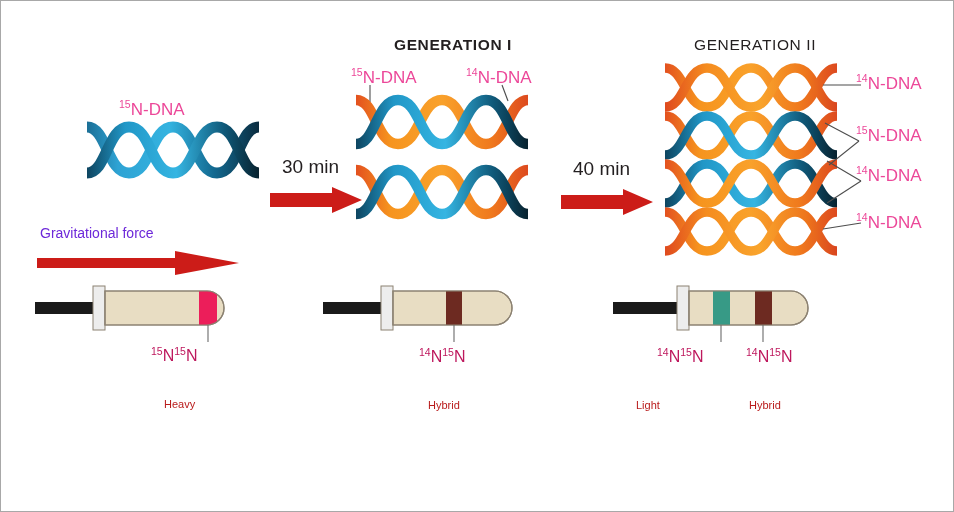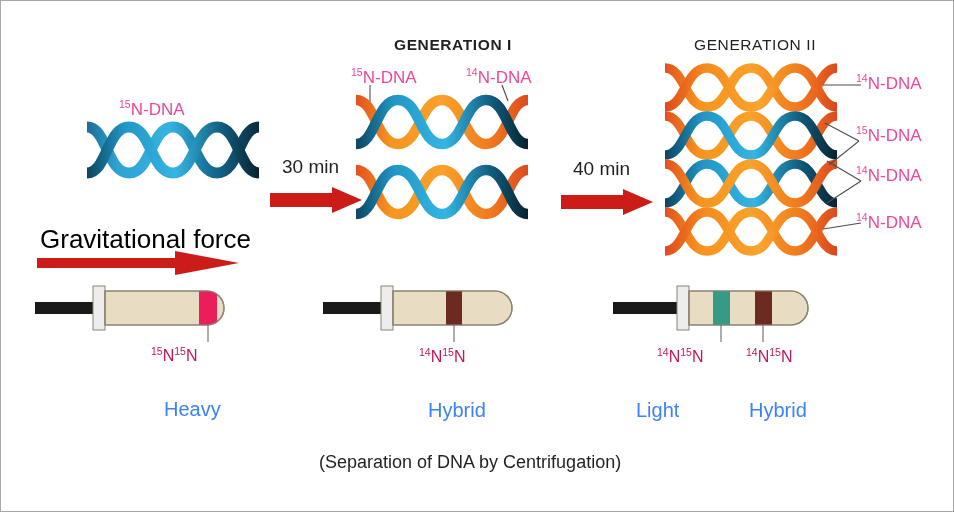--- a/index.html
+++ b/index.html
@@ -16,22 +16,22 @@
   .lbl{
     color:#1a1a1a;
     white-space:nowrap;
     line-height:1;
     font-family:"Liberation Sans", sans-serif;
   }
   .gen-title{font-size:15.5px;letter-spacing:0.6px;color:#231f20;}
   .isotope{font-size:17px;color:#ec4899;}
   .isotope sup{font-size:10.5px;vertical-align:super;letter-spacing:0;}
   .timelbl{font-size:19px;color:#231f20;}
-  .gravlbl{font-size:26px;color:#000000;}
-  .tubelbl{font-size:20px;color:#3b82f6;}
+  .gravlbl{font-size:14px;color:#6d28d9;}
+  .tubelbl{font-size:11px;color:#b91c1c;}
   .caption{font-size:18px;color:#231f20;}
   .bandlbl{font-size:16px;color:#be185d;}
   .bandlbl sup{font-size:10.5px;vertical-align:super;}
   svg{display:block;overflow:visible;}
   .leader{stroke:#4d4d4d;stroke-width:1.1px;fill:none;}
 </style>
 </head>
 <body>
 
 <div id="stage">
@@ -214,15 +214,14 @@
 
   <div class="abs lbl bandlbl" style="left:656px;top:346px;">
     <sup>14</sup><span>N</span><sup>15</sup><span>N</span>
   </div>
   <div class="abs lbl bandlbl" style="left:745px;top:346px;">
     <sup>14</sup><span>N</span><sup>15</sup><span>N</span>
   </div>
   <div class="abs lbl tubelbl" style="left:635px;top:399px;">Light</div>
   <div class="abs lbl tubelbl" style="left:748px;top:399px;">Hybrid</div>
 
-  <div class="abs lbl caption" style="left:318px;top:452px;">(Separation of DNA by Centrifugation)</div>
 
 </div>
 
 </body></html>

